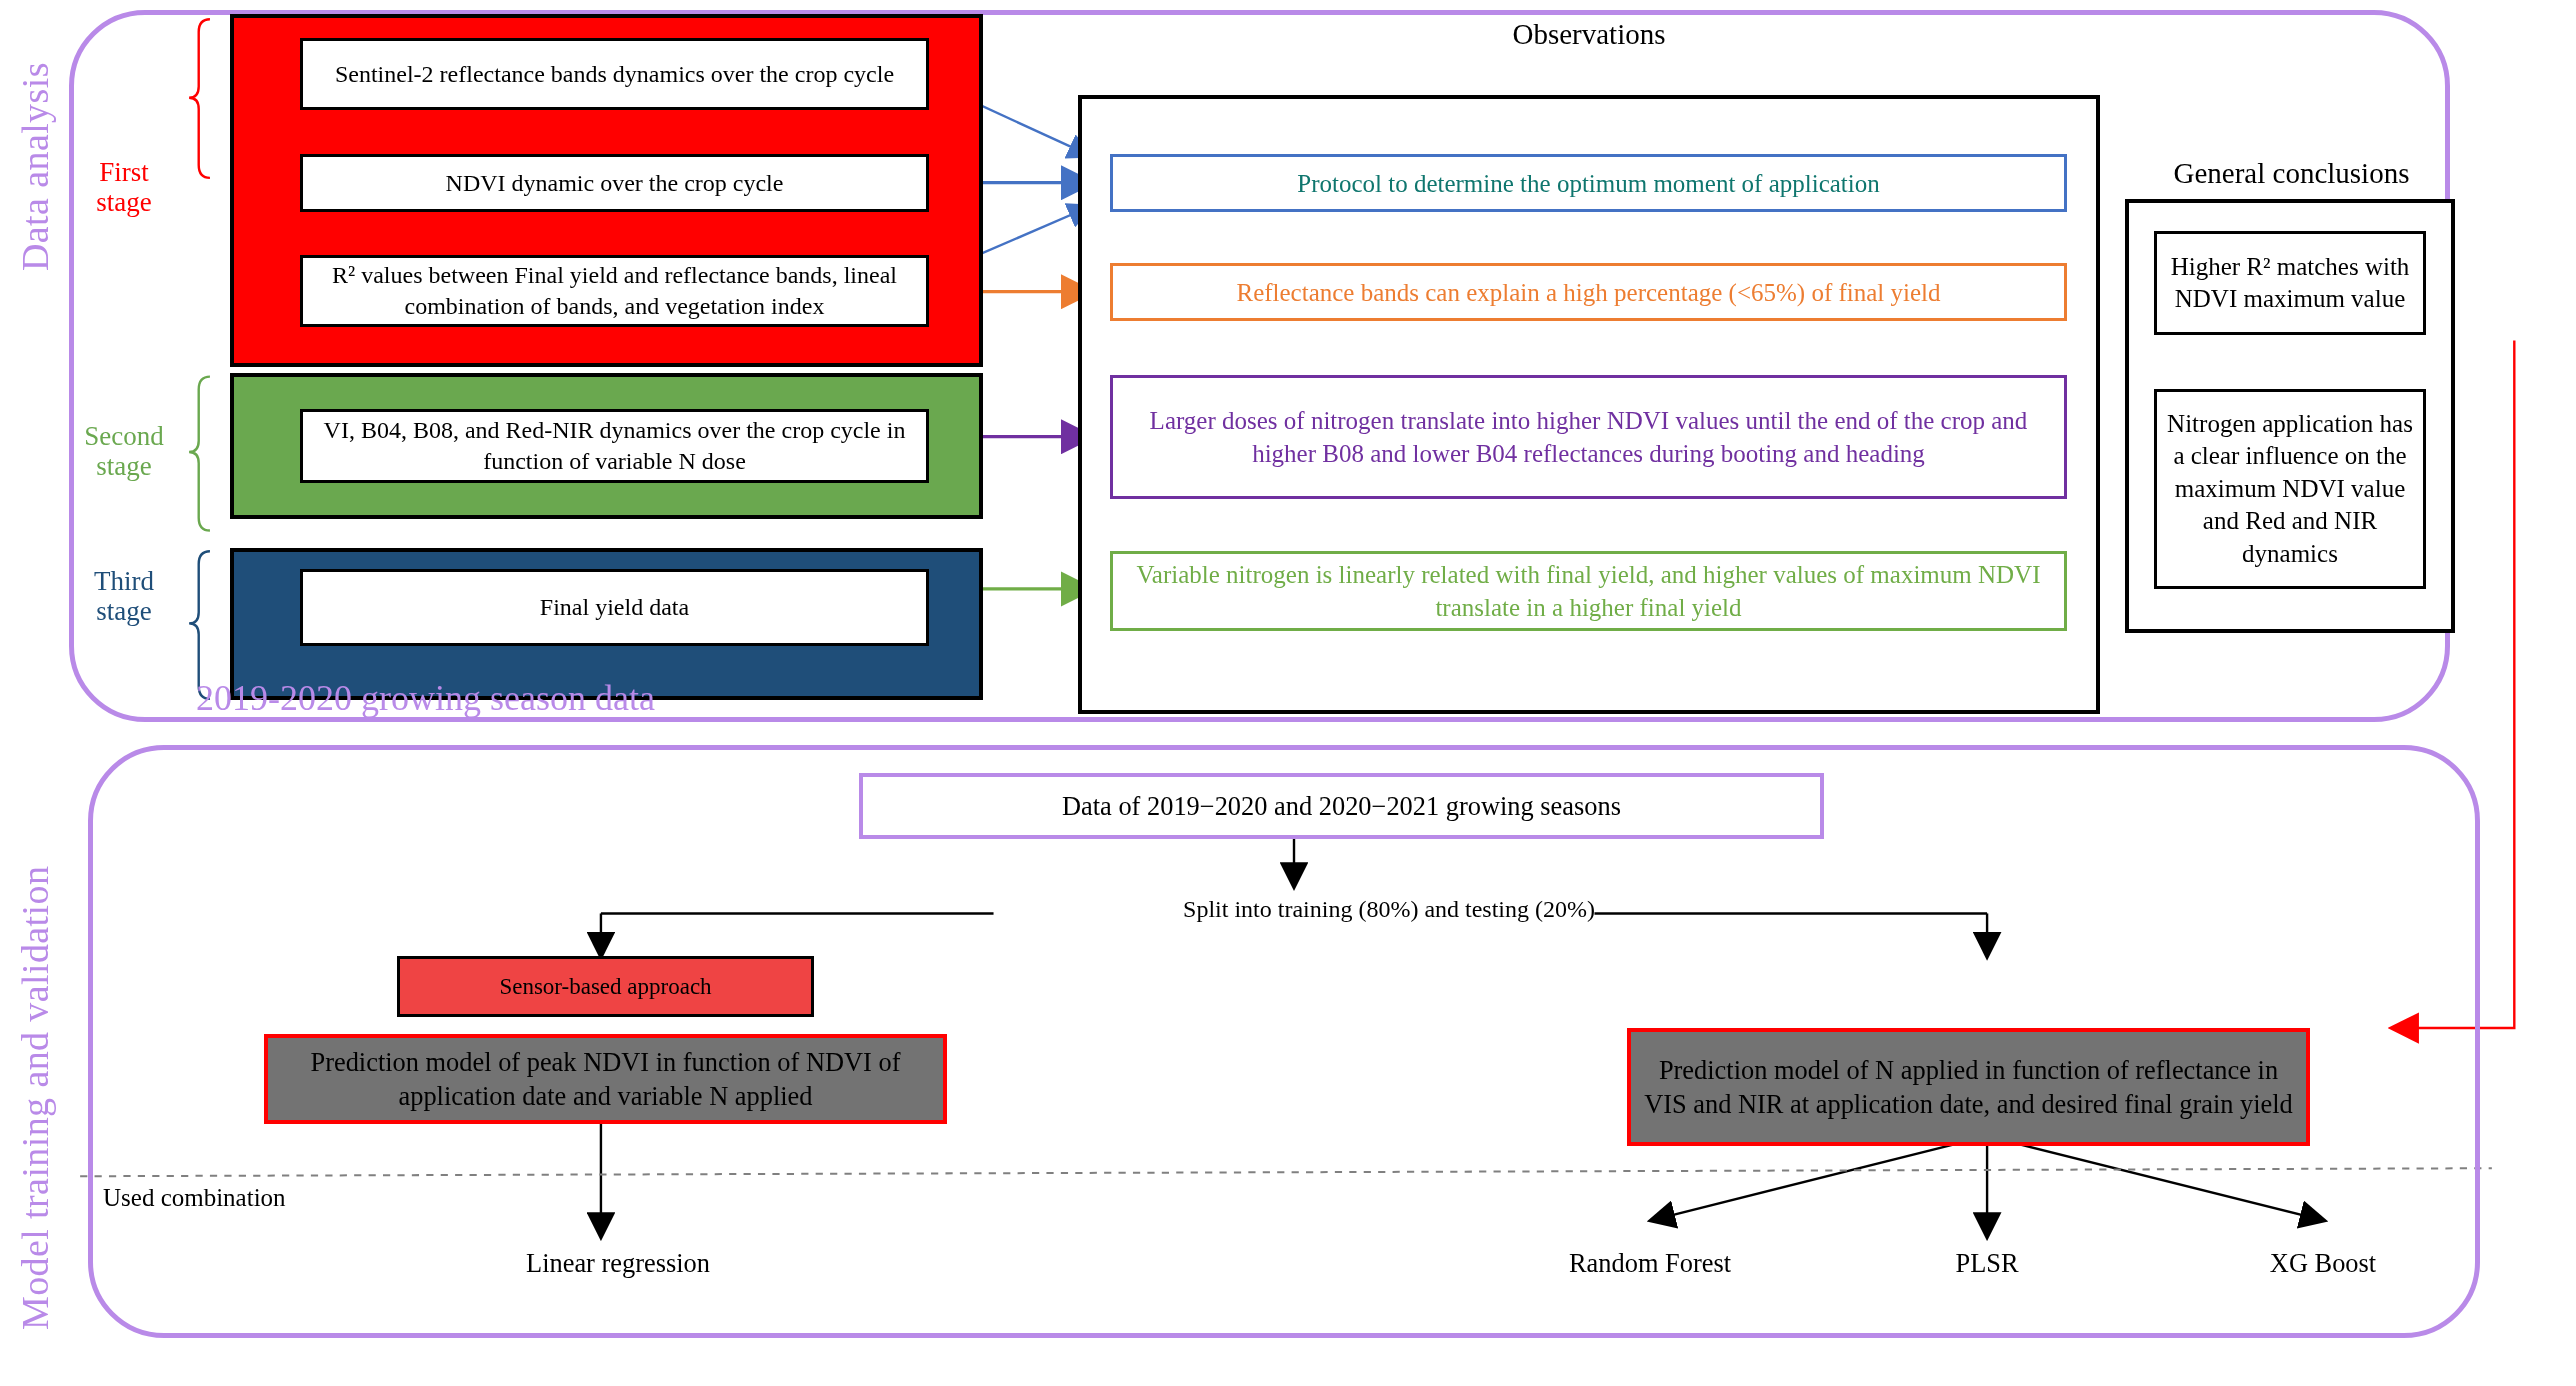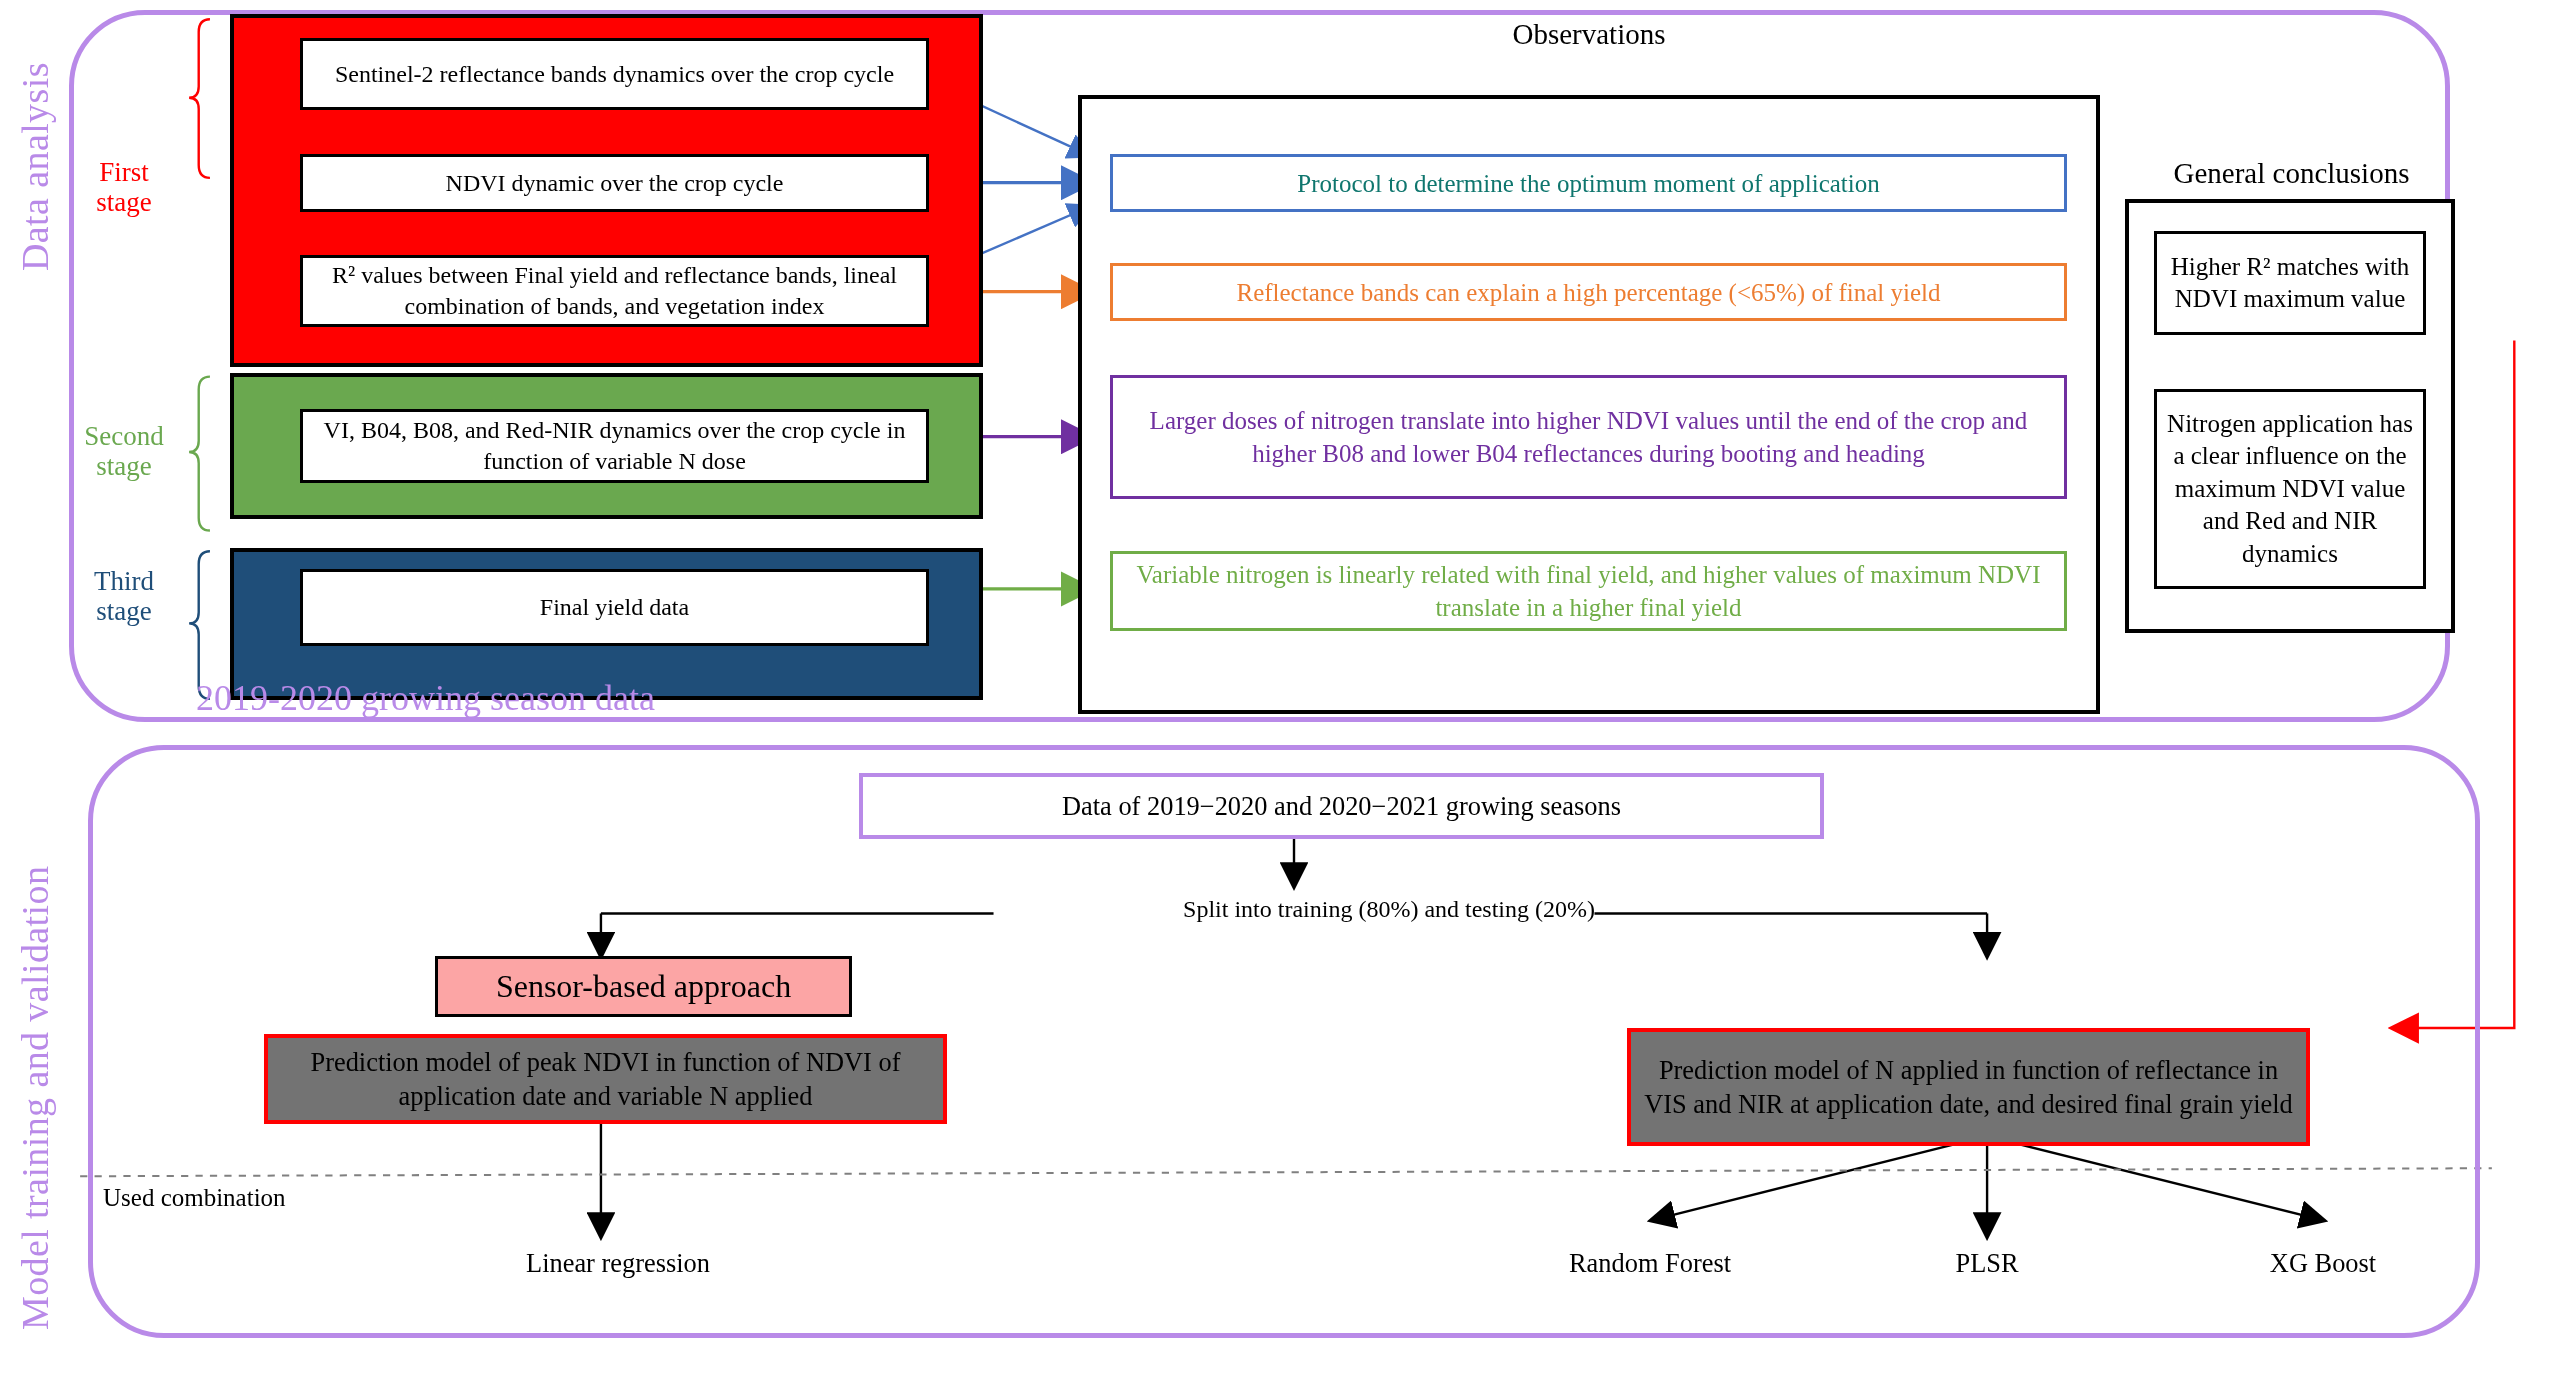--- a/index.html
+++ b/index.html
@@ -129,28 +129,27 @@
     white-space: nowrap;
   }
   .plain-text {
     font-size: 24px;
     color: #000;
     white-space: nowrap;
     text-align: right;
   }
   .approach-box {
     border: 3.2px solid #000;
-    background: #fca5a5;
-    display: flex;
-    align-items: center;
-    justify-content: center;
-    font-size: 32px;
-    color: #000;
-    white-space: nowrap;
-    margin-left: 38px;
+    background: #ef4444;
+    display: flex;
+    align-items: center;
+    justify-content: center;
+    font-size: 23px;
+    color: #000;
+    white-space: nowrap;
   }
   .model-box {
     border: 4px solid #ff0000;
     background: #737373;
     display: flex;
     align-items: center;
     justify-content: center;
     text-align: center;
     font-size: 26.4px;
     line-height: 1.3;

